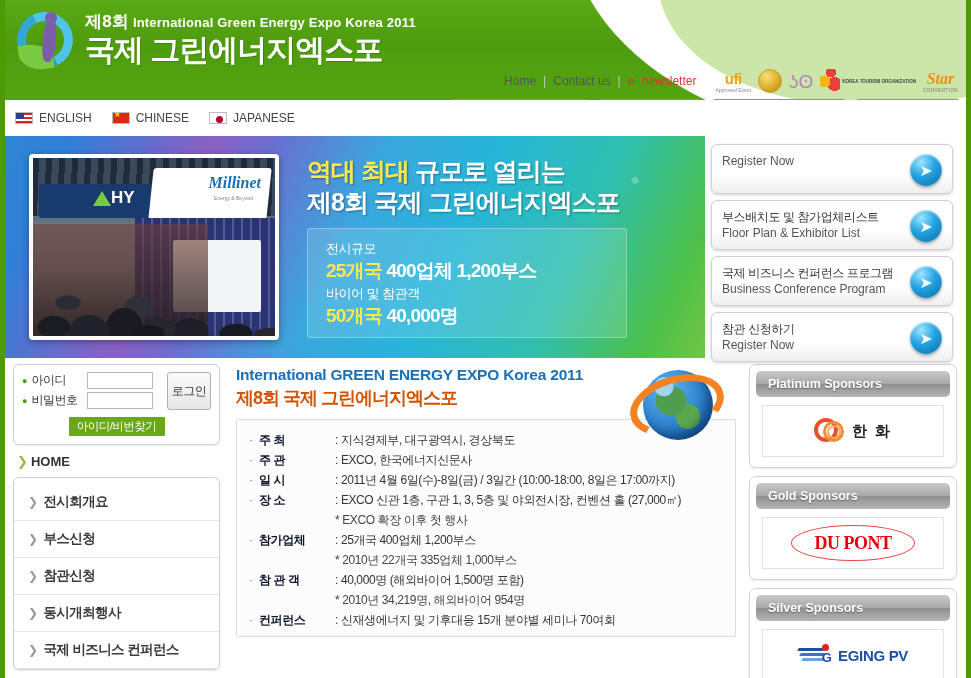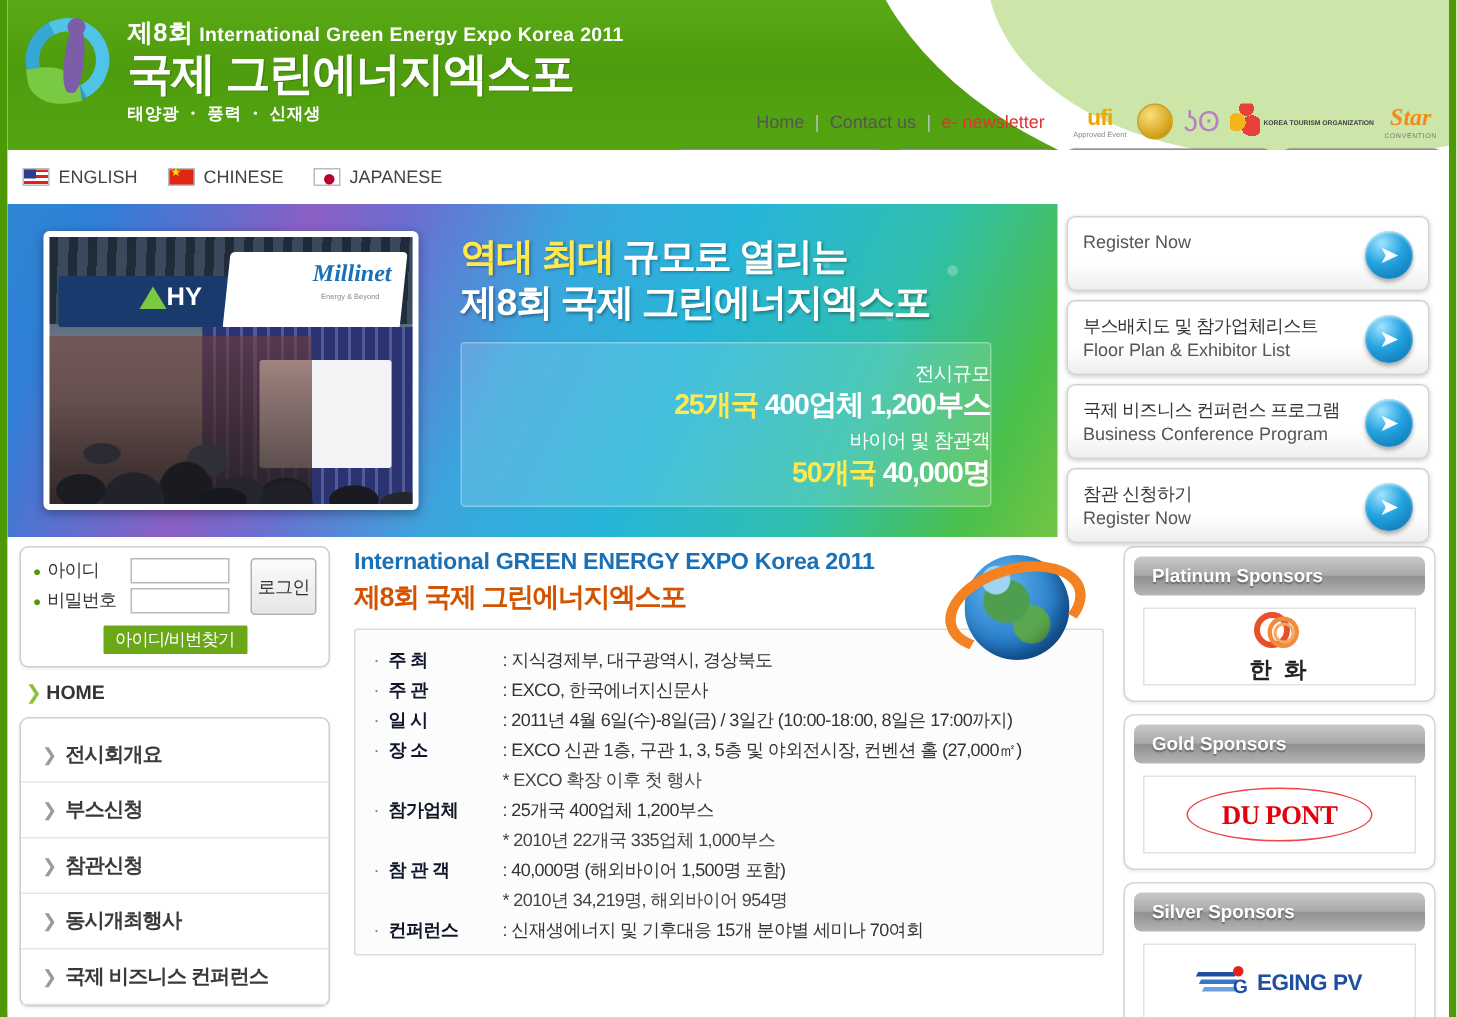--- a/index.html
+++ b/index.html
@@ -184,24 +184,24 @@
       radial-gradient(ellipse at 16% 96%, #17171e 0 15px, transparent 16px),
       radial-gradient(ellipse at 44% 99%, #1f1f28 0 17px, transparent 18px),
       radial-gradient(ellipse at 74% 96%, #1a1a22 0 16px, transparent 17px),
       radial-gradient(ellipse at 96% 99%, #26262f 0 15px, transparent 16px);}
 
   .banner-copy { position:absolute; left:302px; top:20px; width:382px; }
   .bc-l1 { font-size: 25px; font-weight:bold; color:#ffffff; line-height:30px; letter-spacing:-1px; text-shadow: 1px 1px 2px rgba(0,0,0,.35);}
   .bc-l1 .hi { color:#ffe94d; }
   .bc-l2 { font-size: 25px; font-weight:bold; color:#ffffff; line-height:32px; letter-spacing:-1px; text-shadow: 1px 1px 2px rgba(0,0,0,.35);}
   .bc-box {
-    margin-top: 10px; width: 354px; height: 110px;
+    margin-top: 10px; width: 320px; height: 110px;
     background: rgba(255,255,255,.14);
     border: 1px solid rgba(255,255,255,.30);
-    border-radius: 3px; padding: 10px 0 0 18px; text-align: right;
+    border-radius: 3px; padding: 10px 0 0 18px;
   }
   .bc-cap { color:#ffffff; font-size: 13px; line-height:19px; letter-spacing:-.5px;}
   .bc-val { font-size: 19px; font-weight:bold; line-height:26px; letter-spacing:-.8px; }
   .bc-val .y { color:#ffe94d; }
   .bc-val .w { color:#ffffff; }
 
   
   .quick { width: 256px; padding: 8px 8px 0 6px; background:#fff; }
   .qbtn {
     position:relative; height: 50px; margin-bottom: 6px;
@@ -291,21 +291,21 @@
     padding: 6px; margin-bottom: 8px; box-shadow: 0 1px 2px rgba(0,0,0,.08);
   }
   .sphead {
     height: 26px; border-radius:5px; display:flex; align-items:center; padding-left: 12px;
     background: linear-gradient(180deg,#c9c9c9 0%,#a9a9a9 48%,#909090 52%,#b5b5b5 100%);
     color:#fff; font-size: 12.5px; font-weight:bold;
     text-shadow: 0 1px 1px rgba(0,0,0,.35);
   }
   .spbody {
     margin: 8px 6px 4px 6px; height: 52px; border:1px solid #e2e2e2; background:#fff;
-    display:flex; align-items:center; justify-content:center; gap: 4px; flex-direction: column;
+    display:flex; align-items:center; justify-content:center; gap: 4px;
   }
   .hanwha-mark { position:relative; width: 34px; height: 30px; }
   .hanwha-mark .r1 { position:absolute; left:0; top:2px; width:24px; height:24px; border-radius:50%; border:4px solid #e8502a;}
   .hanwha-mark .r2 { position:absolute; left:9px; top:5px; width:21px; height:21px; border-radius:50%; border:3px solid #f28b3c;}
   .hanwha-mark .r3 { position:absolute; left:13px; top:9px; width:14px; height:14px; border-radius:50%; border:2px solid #f5a95f;}
   .hanwha-txt { font-size: 15px; font-weight:bold; color:#222; letter-spacing:2px;}
   .dupont {
     width: 124px; height: 36px; border: 1px solid #ef4444; border-radius: 50%;
     display:flex; align-items:center; justify-content:center;
     color:#e3000f; font: bold 18px "Liberation Serif", serif; letter-spacing: -.5px;
@@ -336,21 +336,20 @@
         <div class="leaf"></div>
         <div class="person"></div>
         <div class="person-head"></div>
       </div>
       <div class="logo-text">
         <div class="logo-line1">
           <span class="ord">제8회</span>
           <span>International Green Energy Expo Korea 2011</span>
         </div>
         <div class="logo-line2">국제 그린에너지엑스포</div>
-        <div class="logo-line3">태양광 ・ 풍력 ・ 신재생</div>
       </div>
     </div>
 
     <div class="toplinks">
       <a href="#">Home</a>
       <span class="sep">|</span>
       <a href="#">Contact us</a>
       <span class="sep">|</span>
       <a href="#" class="hl">e- newsletter</a>
 

